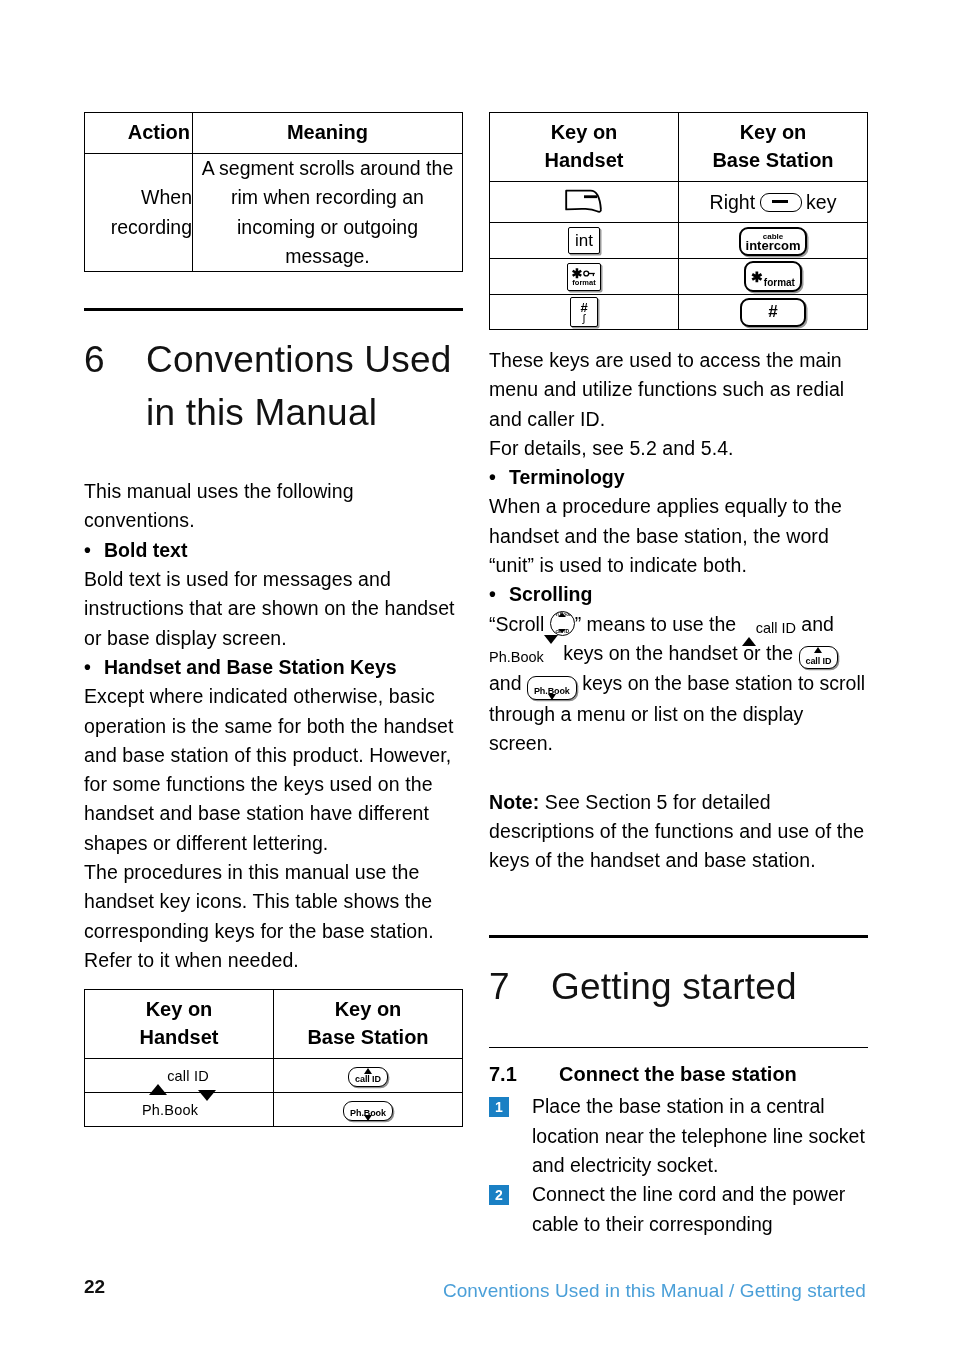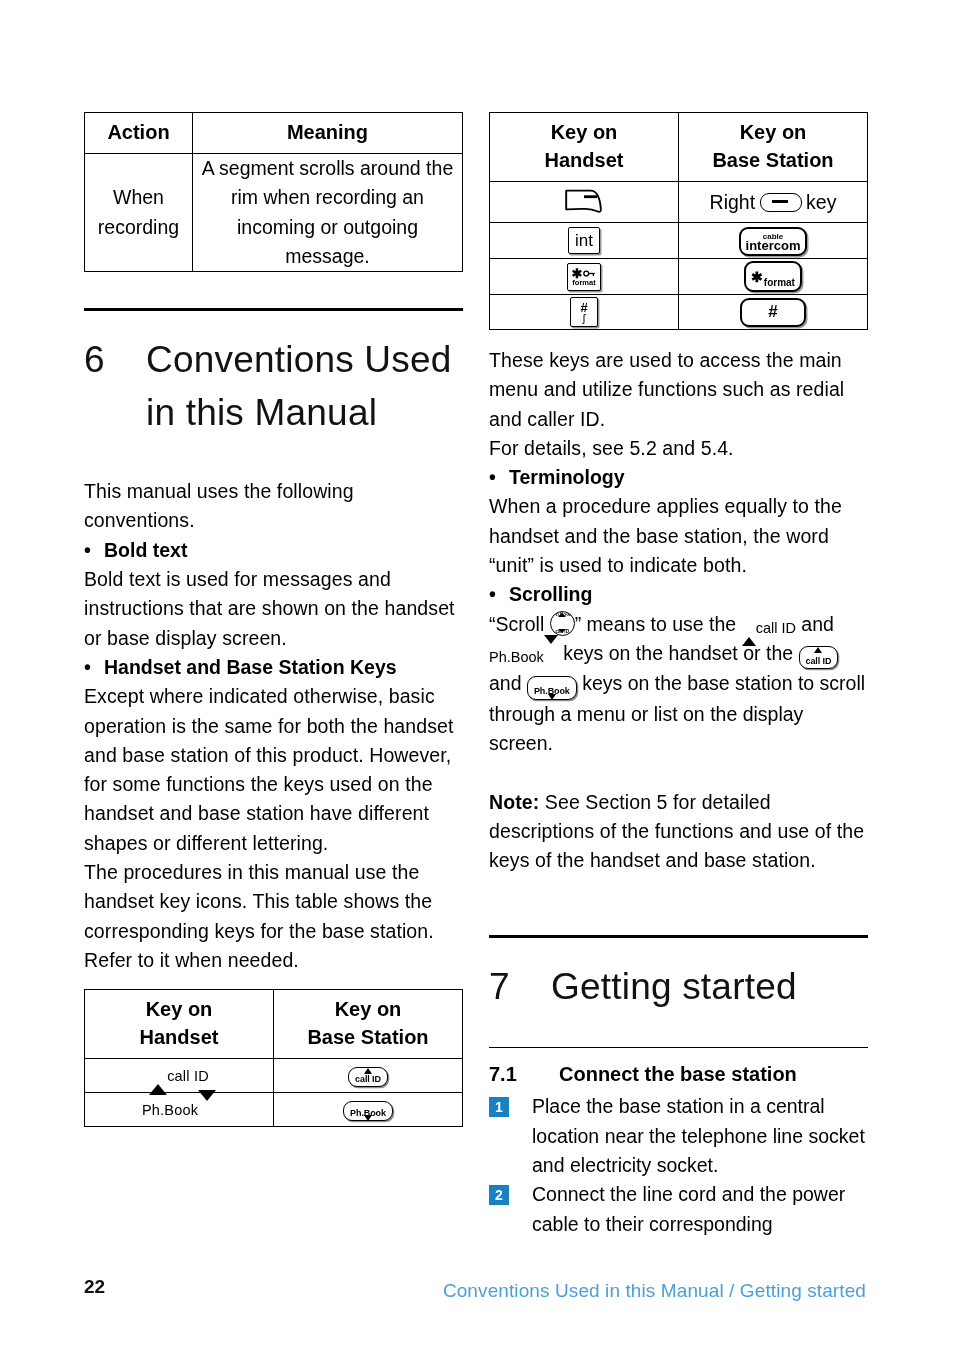--- a/index.html
+++ b/index.html
@@ -61,21 +61,21 @@
     padding: 0;
     vertical-align: middle;
     text-align: center;
   }
   table.keytbl th {
     font-size: 20px;
     font-weight: bold;
     line-height: 28px;
     padding: 5px 2px 7px 2px;
   }
-  .tbl-action th:first-child, .tbl-action td:first-child { width: 103px; }
+  .tbl-action th:first-child, .tbl-action td:first-child { width: 103px; text-align: right; }
   .tbl-action td {
     text-align: left;
     vertical-align: top;
     font-size: 19.5px;
     line-height: 29.3px;
     padding: 2px 6px 6px 6px;
   }
   .tbl-keys td { height: 29px; }
   .tbl-keys td.icocell { padding: 2px 0; }
 

